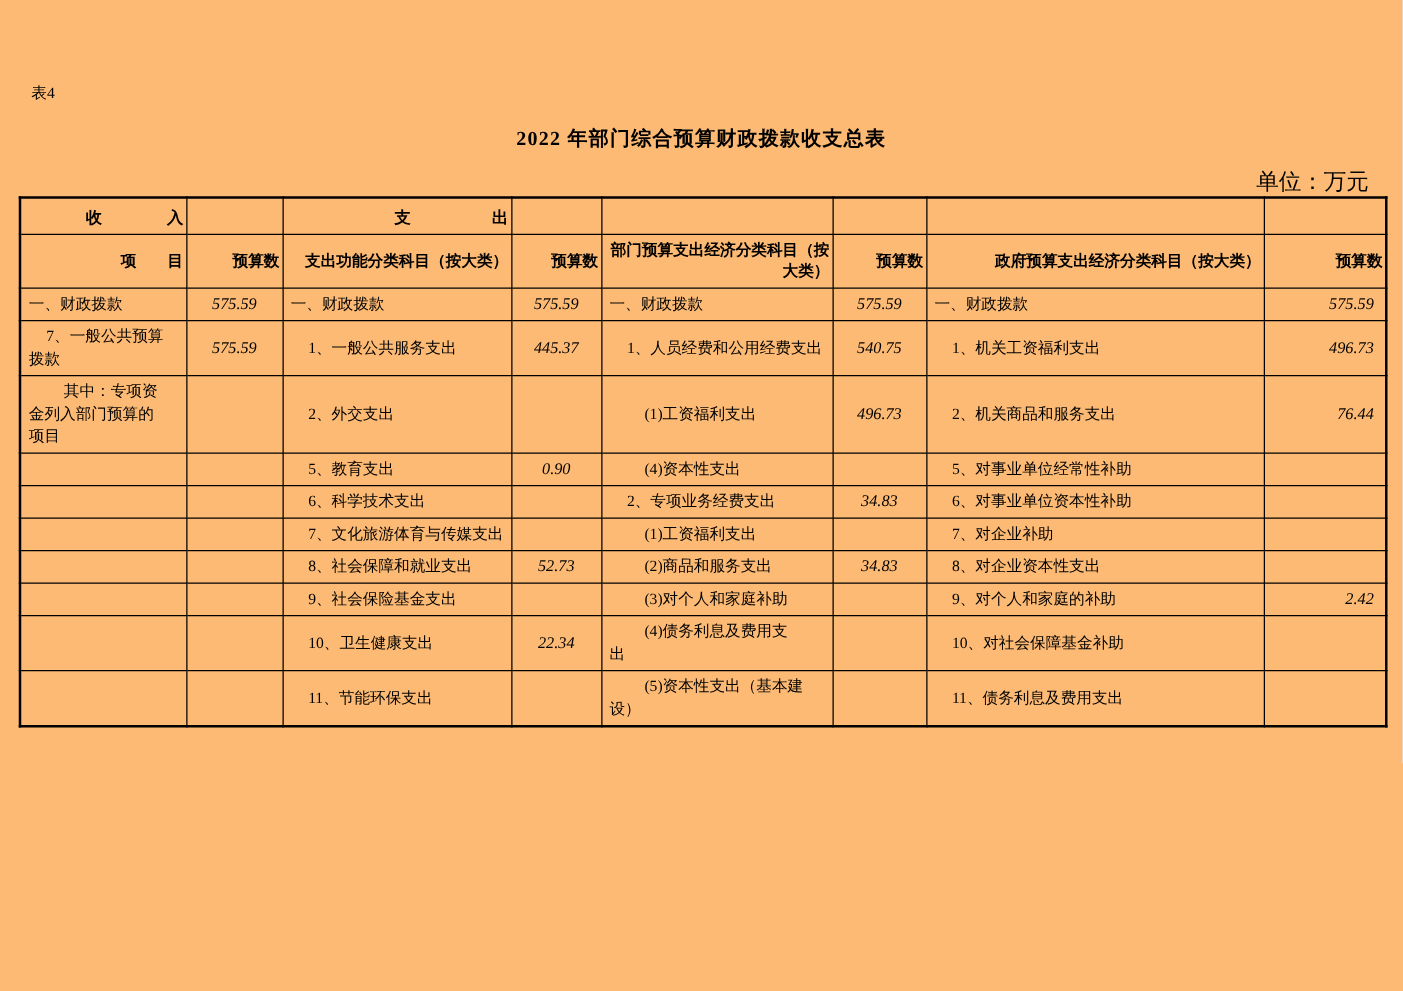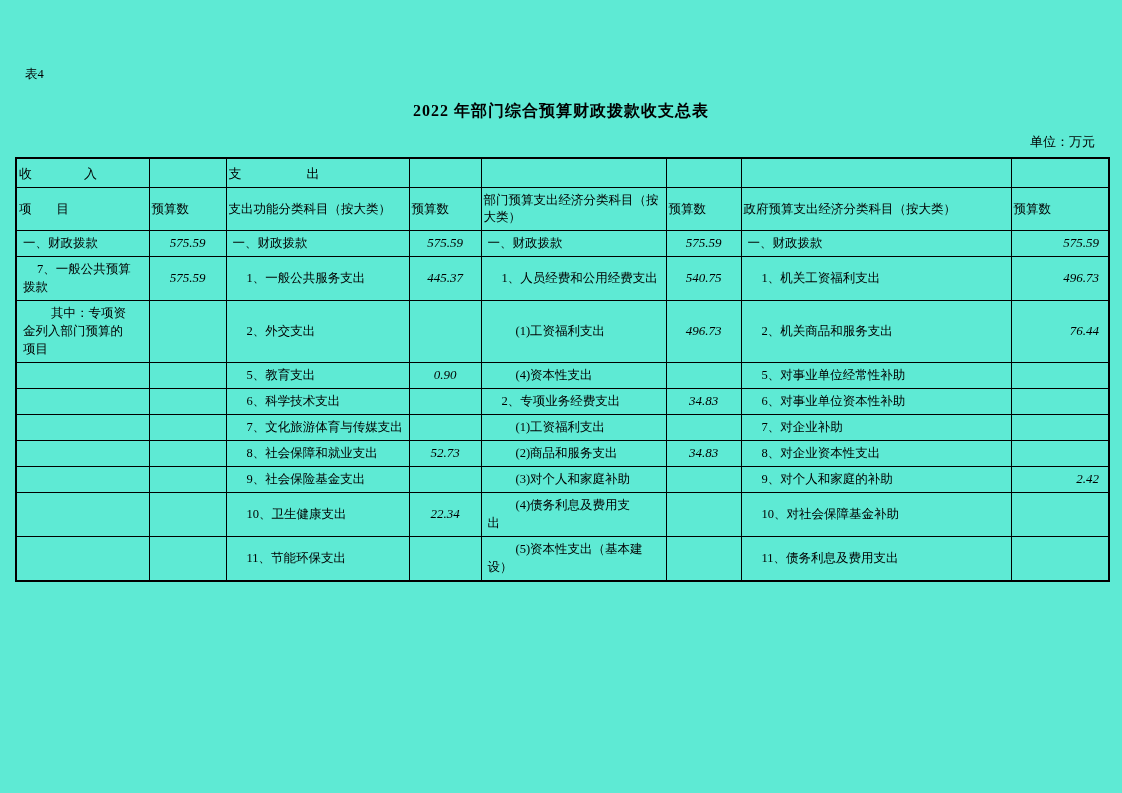--- a/index.html
+++ b/index.html
@@ -1,53 +1,53 @@
 <!DOCTYPE html>
 <html><head>
 <meta charset="utf-8">
 <style>
   html,body{margin:0;padding:0;background:#e8e8e8;}
   .page{
     position:relative;
     width:1122px;height:793px;
-    background:#5eead4;
+    background:#fdba74;
     font-family:"Liberation Serif","DejaVu Serif",serif;
     color:#000;
     overflow:hidden;
     margin:0 auto;
   }
   .table-label{
     position:absolute;left:25px;top:66px;
     font-size:12.5px;
   }
   .doc-title{
     position:absolute;left:0;top:101px;width:100%;
     text-align:center;margin:0;
     font-size:16px;font-weight:bold;letter-spacing:1px;
   }
   .unit-note{
     position:absolute;top:133px;right:27px;
-    font-size:13px;
+    font-size:18px;
   }
   table.budget{
     position:absolute;left:15px;top:157px;
     width:1093px;
     border-collapse:collapse;
     table-layout:fixed;
     border:2px solid #000;
   }
   table.budget th,table.budget td{
     border:1px solid #000;
     vertical-align:middle;
     overflow:hidden;
   }
   table.budget th{
-    font-weight:normal;
+    font-weight:bold;
     font-size:12.5px;
-    text-align:left;
+    text-align:right;
     white-space:pre-wrap;
     line-height:17px;
     padding:4px 2px;
     margin-left:36px;
   }
   tr.group-row th{height:20px;font-size:13px;}
   td.name{
     font-size:12.5px;
     text-align:left;
     padding:3px 4px 4px 6px;

